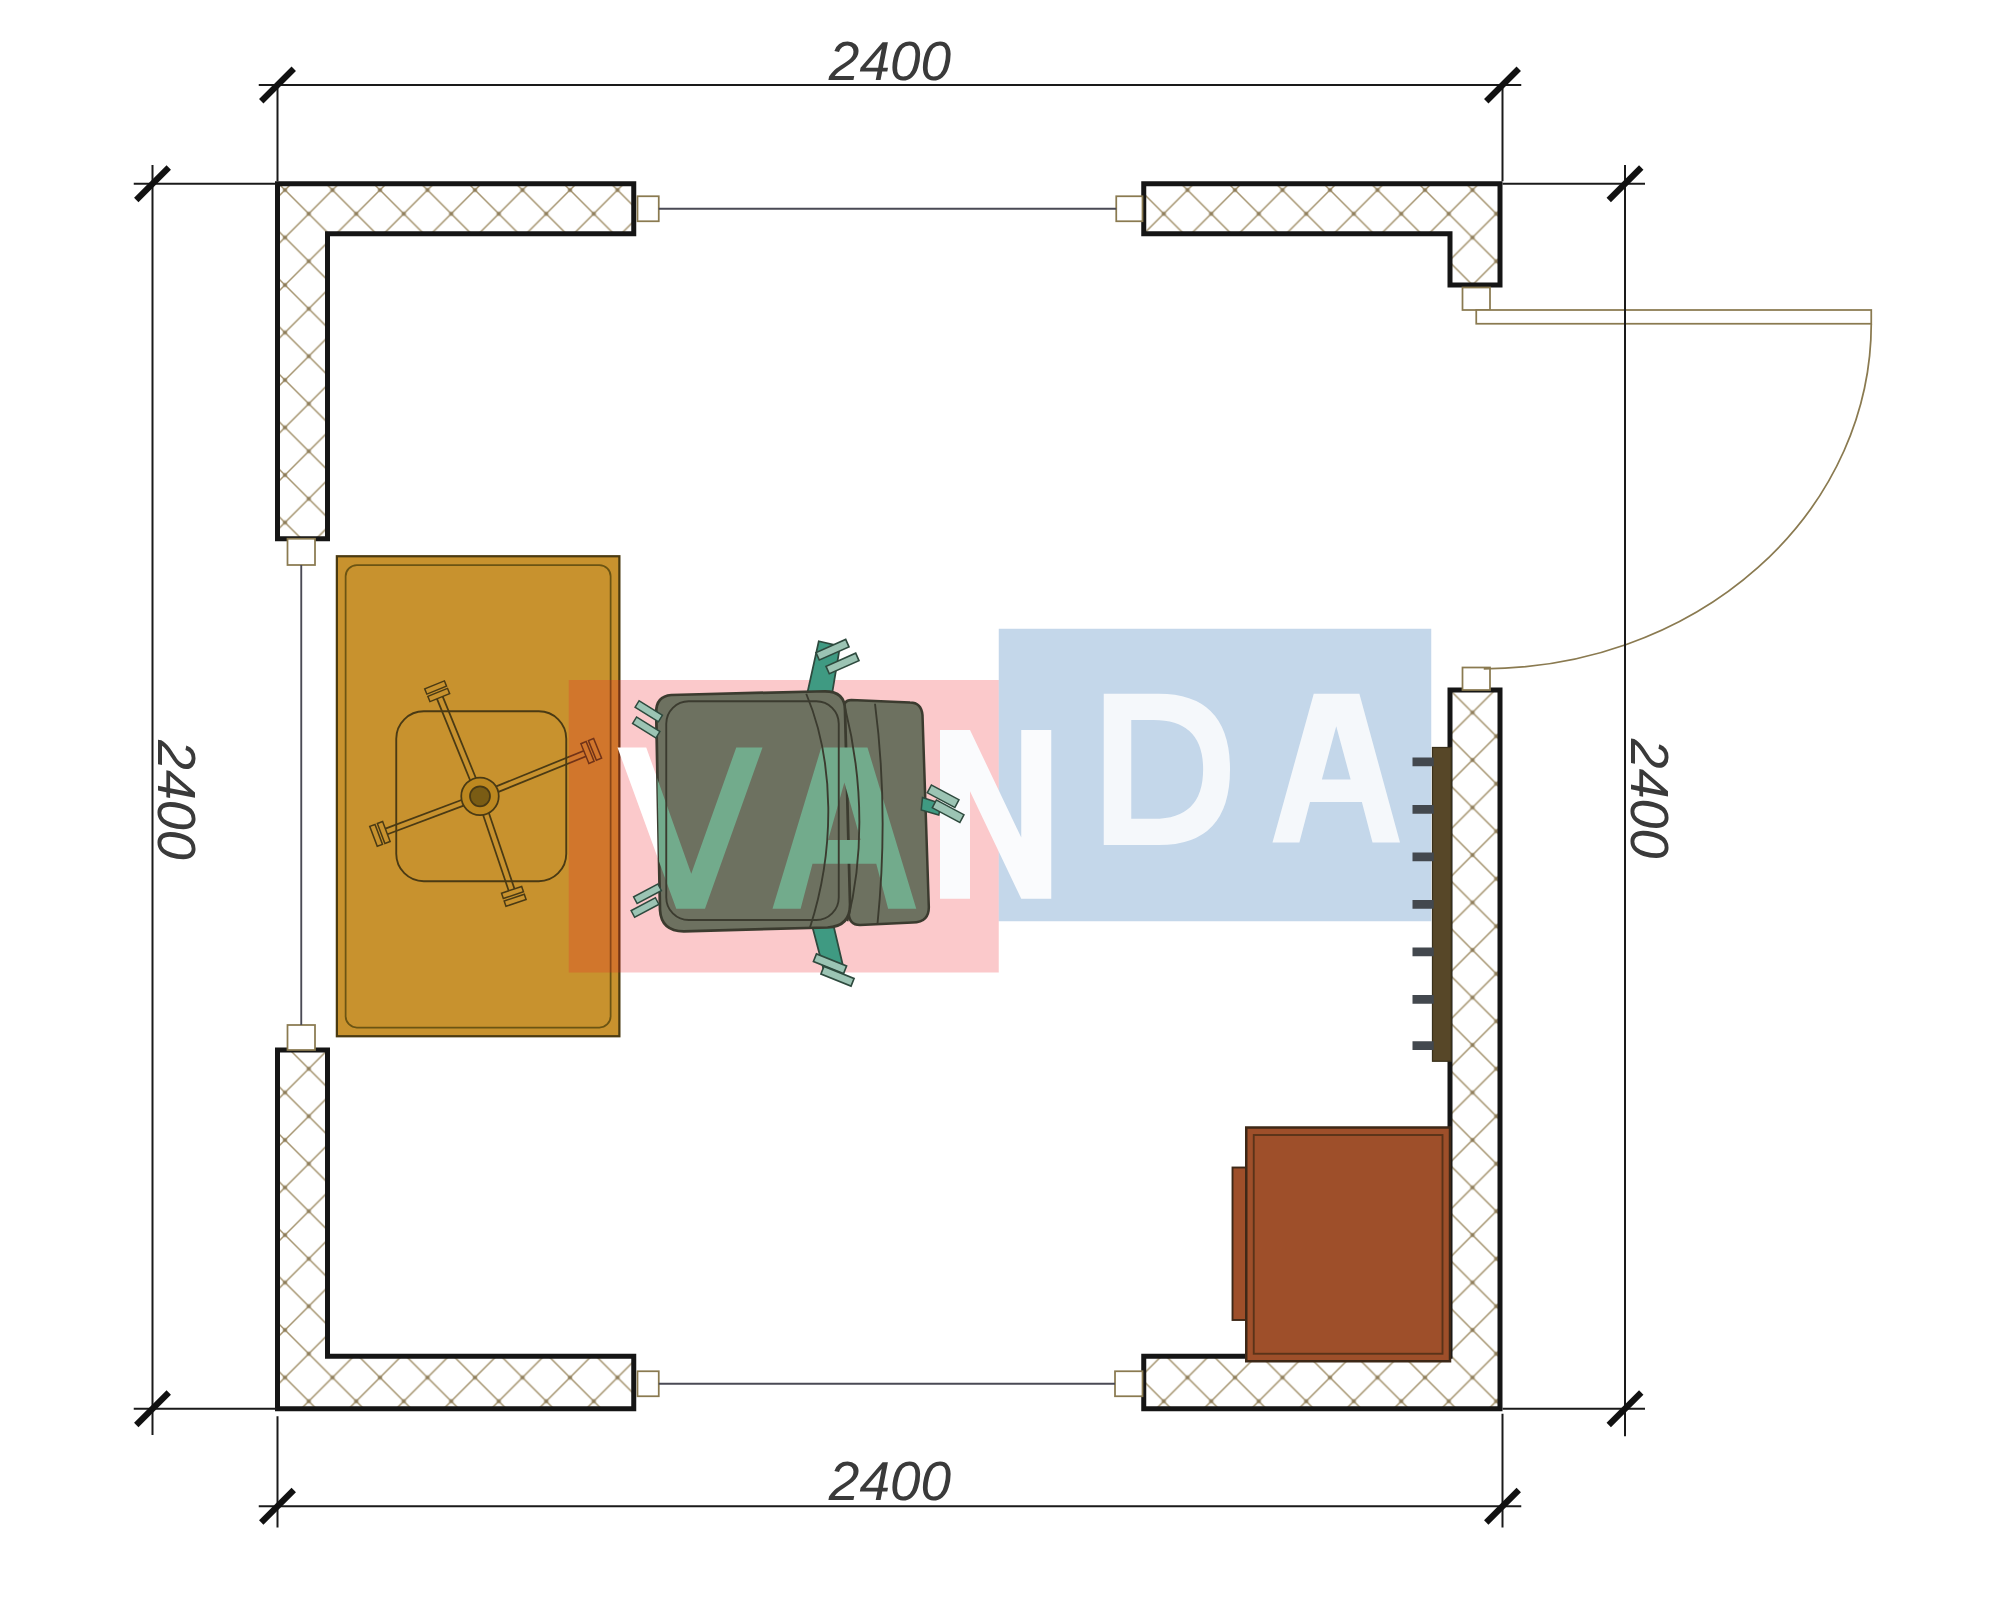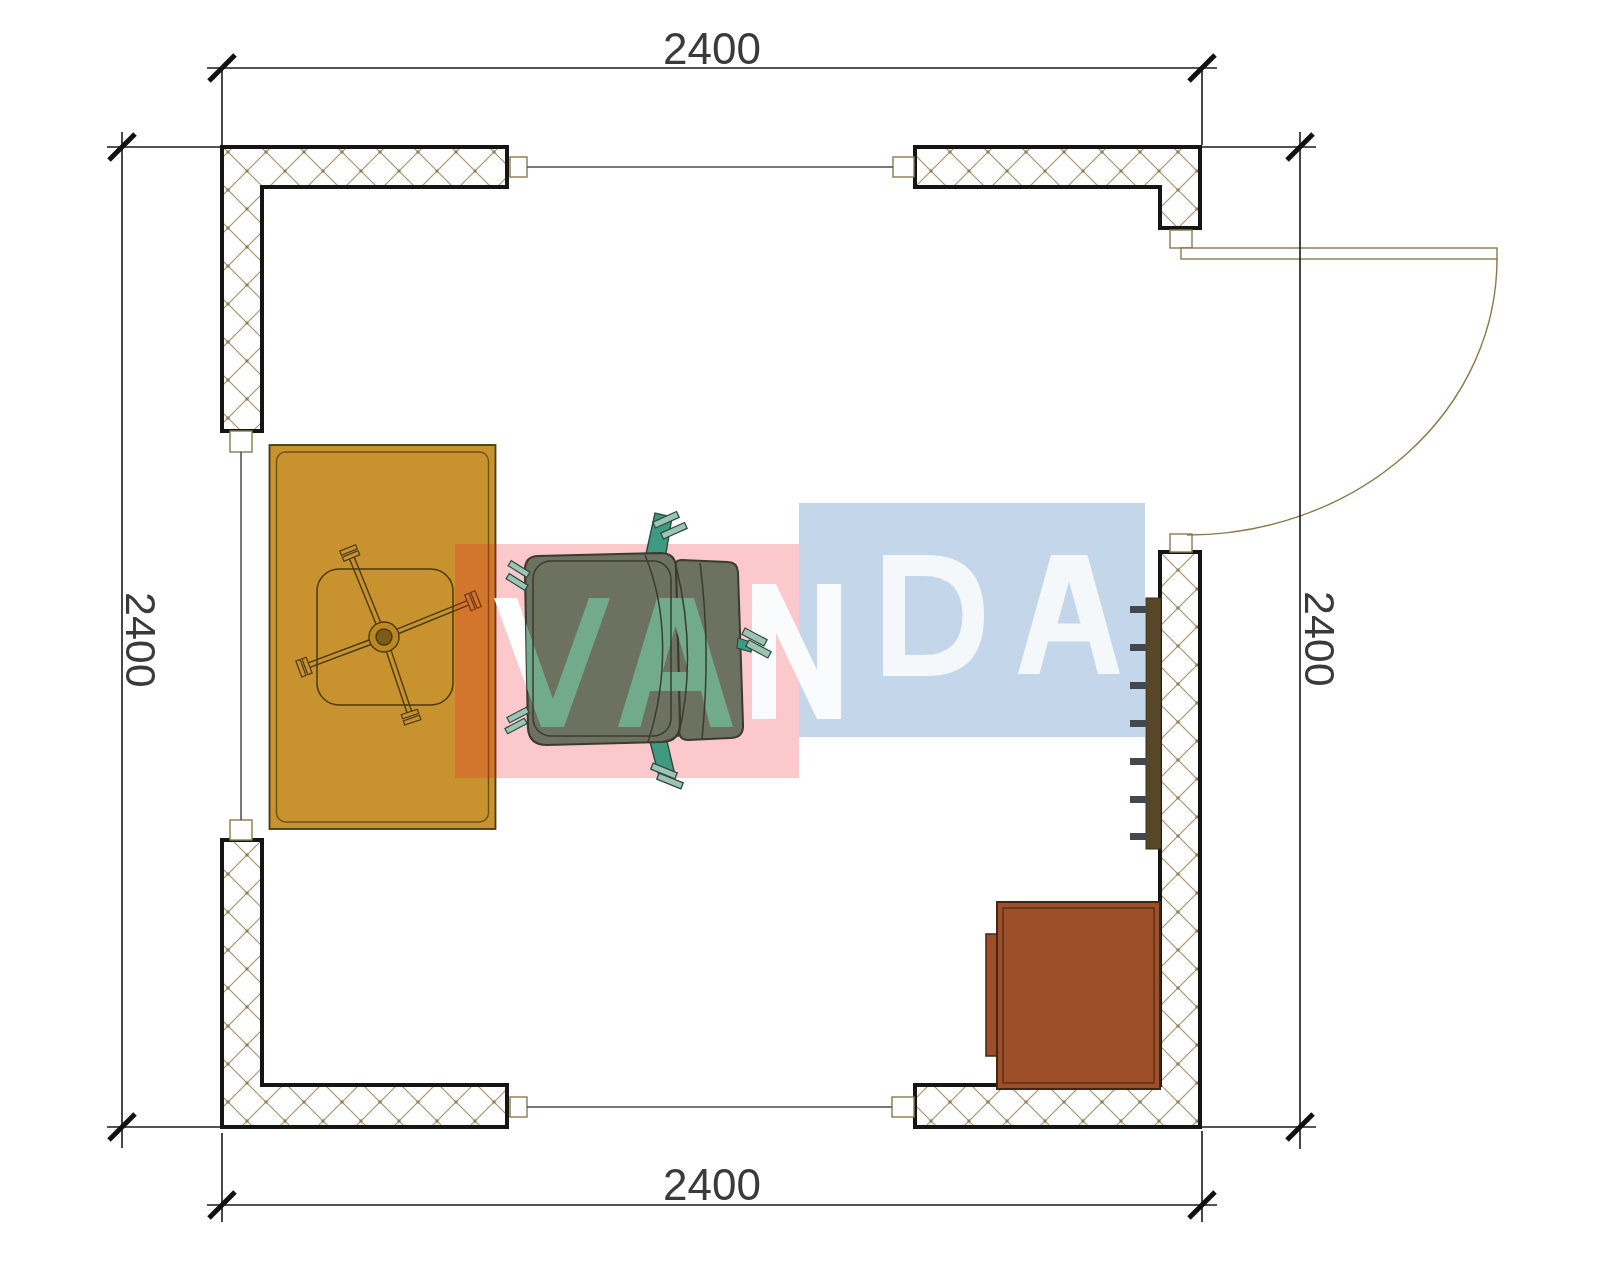--- a/index.html
+++ b/index.html
@@ -1,16 +1,16 @@
 <!DOCTYPE html>
 <html><head>
 <meta charset="utf-8">
 <style>
   html,body{margin:0;padding:0;background:#fff;}
-  #page{width:1600px;height:1280px;position:relative;overflow:hidden;background:#fff;}
+  #page{width:1600px;height:1280px;position:relative;overflow:hidden;background:#fff;font-style:italic;}
   text{font-family:"Liberation Sans", sans-serif;}
 </style>
 </head>
 <body>
 <div id="page">
 <svg width="1600" height="1280" viewBox="0 0 1600 1280" xmlns="http://www.w3.org/2000/svg">
 <defs>
   <pattern id="hatch" width="38" height="38" patternUnits="userSpaceOnUse">
     <rect width="38" height="38" fill="#ffffff"></rect>
     <path d="M-2 -2 L40 40 M40 -2 L-2 40" stroke="#9a885e" stroke-width="1.2" fill="none" opacity="0.9"></path>

